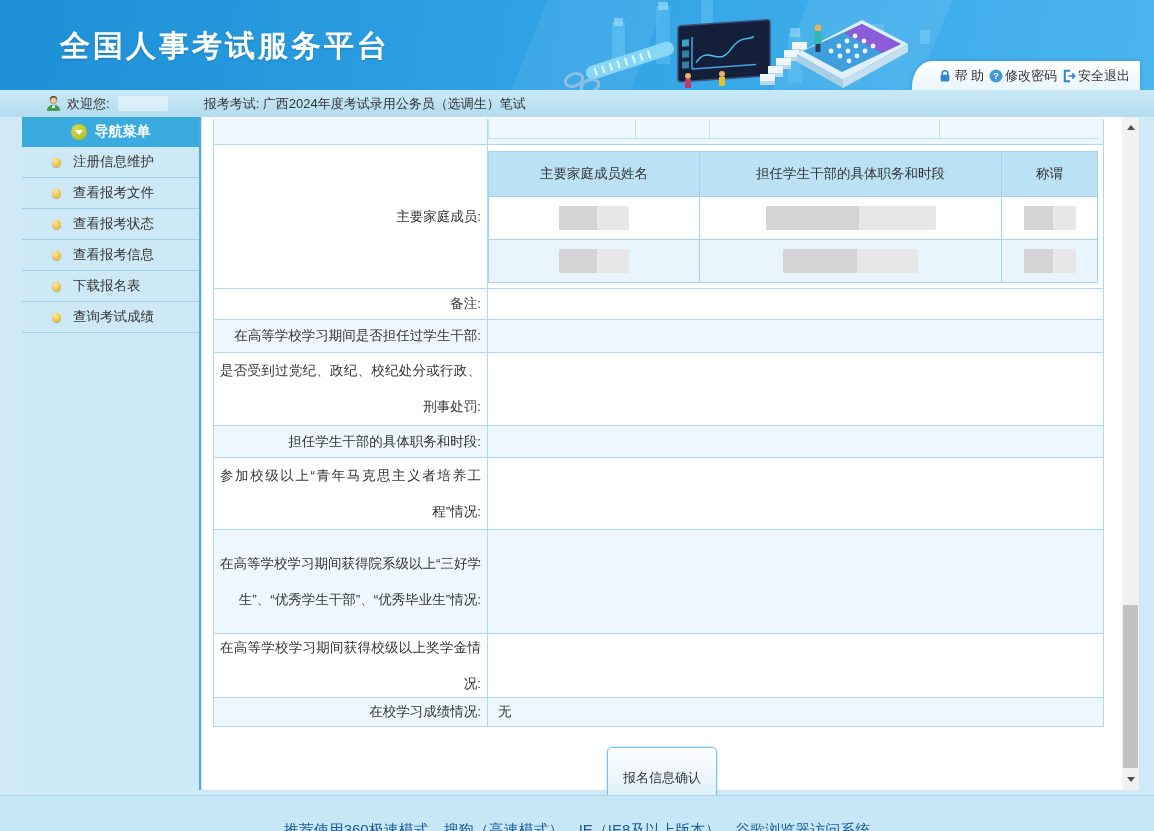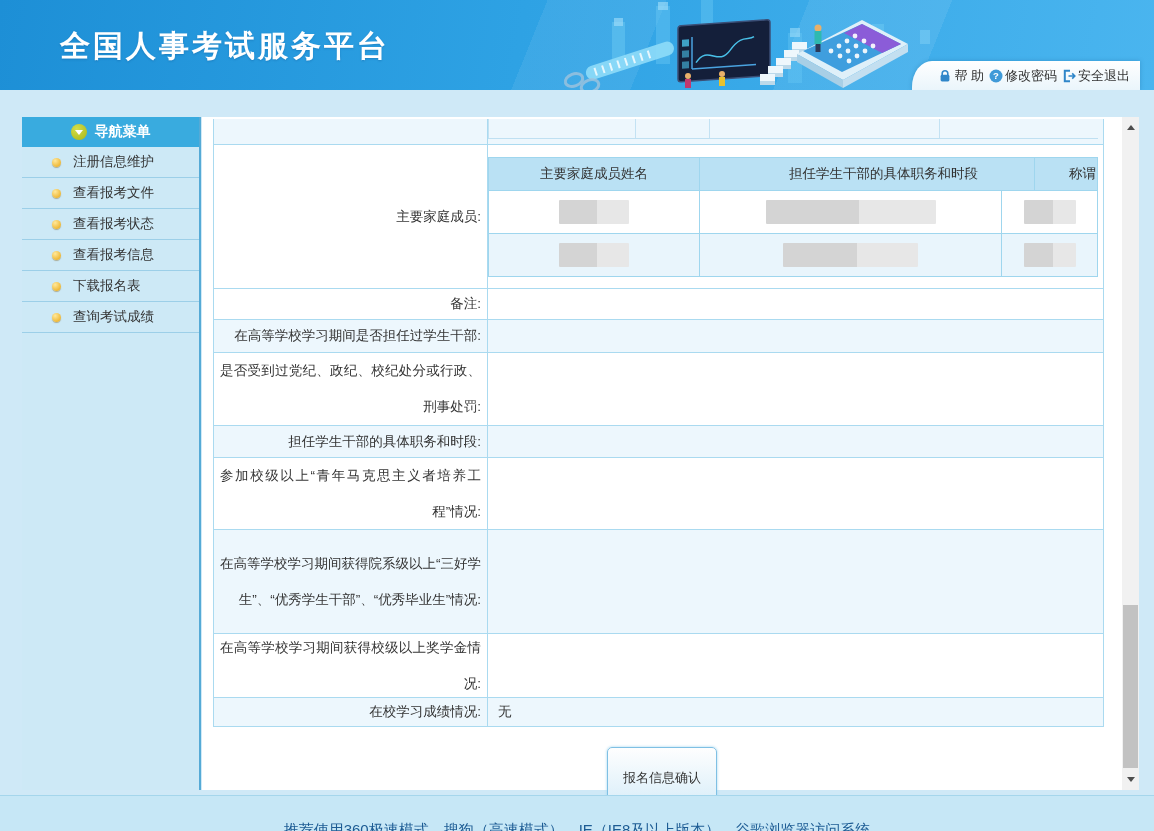--- a/index.html
+++ b/index.html
@@ -101,21 +101,21 @@
 
   
   .fv.frag-holder { padding:0; align-items:flex-start; }
   .fragment { display:flex; height:20px; width:610px; border-bottom:1px solid #bfe0f2; }
   .fragment .fc { border-right:1px solid #c3e2f3; height:100%; }
   .fragment .fc:first-child { border-left:1px solid #c3e2f3; }
 
   
   .fv.fam-holder { padding:0; }
   .famtable { width:610px; margin:9px 0; border:1px solid #9fd6ee; }
-  .fam-head { display:flex; height:32px; background:#bae1f4;gap:33px; }
+  .fam-head { display:flex; height:44px; background:#bae1f4; }
   .fam-head .cell { display:flex; align-items:center; justify-content:center; font-size:13.5px; }
   .fam-row { display:flex; height:43px; background:#fff; border-top:1px solid #9fd6ee; }
   .fam-row.alt { background:#e9f5fc; }
   .cell { display:flex; align-items:center; justify-content:center; }
   .c-name { width:211px; border-right:1px solid #9fd6ee; }
   .c-work { width:302px; border-right:1px solid #9fd6ee; }
   .c-title { flex:1; }
   .redact { height:24px; border-radius:1px;
     background:linear-gradient(90deg, #d4d4d4 0 55%, #e7e7e7 55% 100%); }
   .rw70{width:70px;} .rw170{width:170px;} .rw135{width:135px;} .rw52{width:52px;}
@@ -265,20 +265,31 @@
       <span class="util-item">
         <svg width="14" height="14" viewBox="0 0 14 14">
           <path d="M8 1.8H2.8v10.4H8" stroke="#2f86c9" stroke-width="2" fill="none"></path>
           <path d="M6.5 7h6.2M10.2 4.4 12.8 7l-2.6 2.6" stroke="#2f86c9" stroke-width="1.6" fill="none"></path>
         </svg>
         <span>安全退出</span>
       </span>
     </div>
   </header>
 
+  <div class="welcome-bar">
+    <svg class="avatar" width="17" height="17" viewBox="0 0 16 16">
+      <path d="M4.5 4.5a3.5 3.5 0 0 1 7 0z" fill="#4a3320"></path>
+      <circle cx="8" cy="5.2" r="3" fill="#f5c89a" stroke="#8a5a2b" stroke-width=".5"></circle>
+      <path d="M2.2 14.5c0-3.2 2.5-4.8 5.8-4.8s5.8 1.6 5.8 4.8z" fill="#3f9e4d" stroke="#2a7a38" stroke-width=".5"></path>
+      <rect x="6.6" y="10" width="2.8" height="2.2" fill="#fff"></rect>
+    </svg>
+    <span>欢迎您:</span>
+    <span class="name-redact"></span>
+    <span class="exam-label">报考考试: 广西2024年度考试录用公务员（选调生）笔试</span>
+  </div>
 
   <aside class="sidebar">
     <div class="nav-header">
       <span class="nav-circle"></span>
       <span>导航菜单</span>
     </div>
     <ul class="menu">
       <li>
         <span class="bullet"></span>
         <span>注册信息维护</span>

